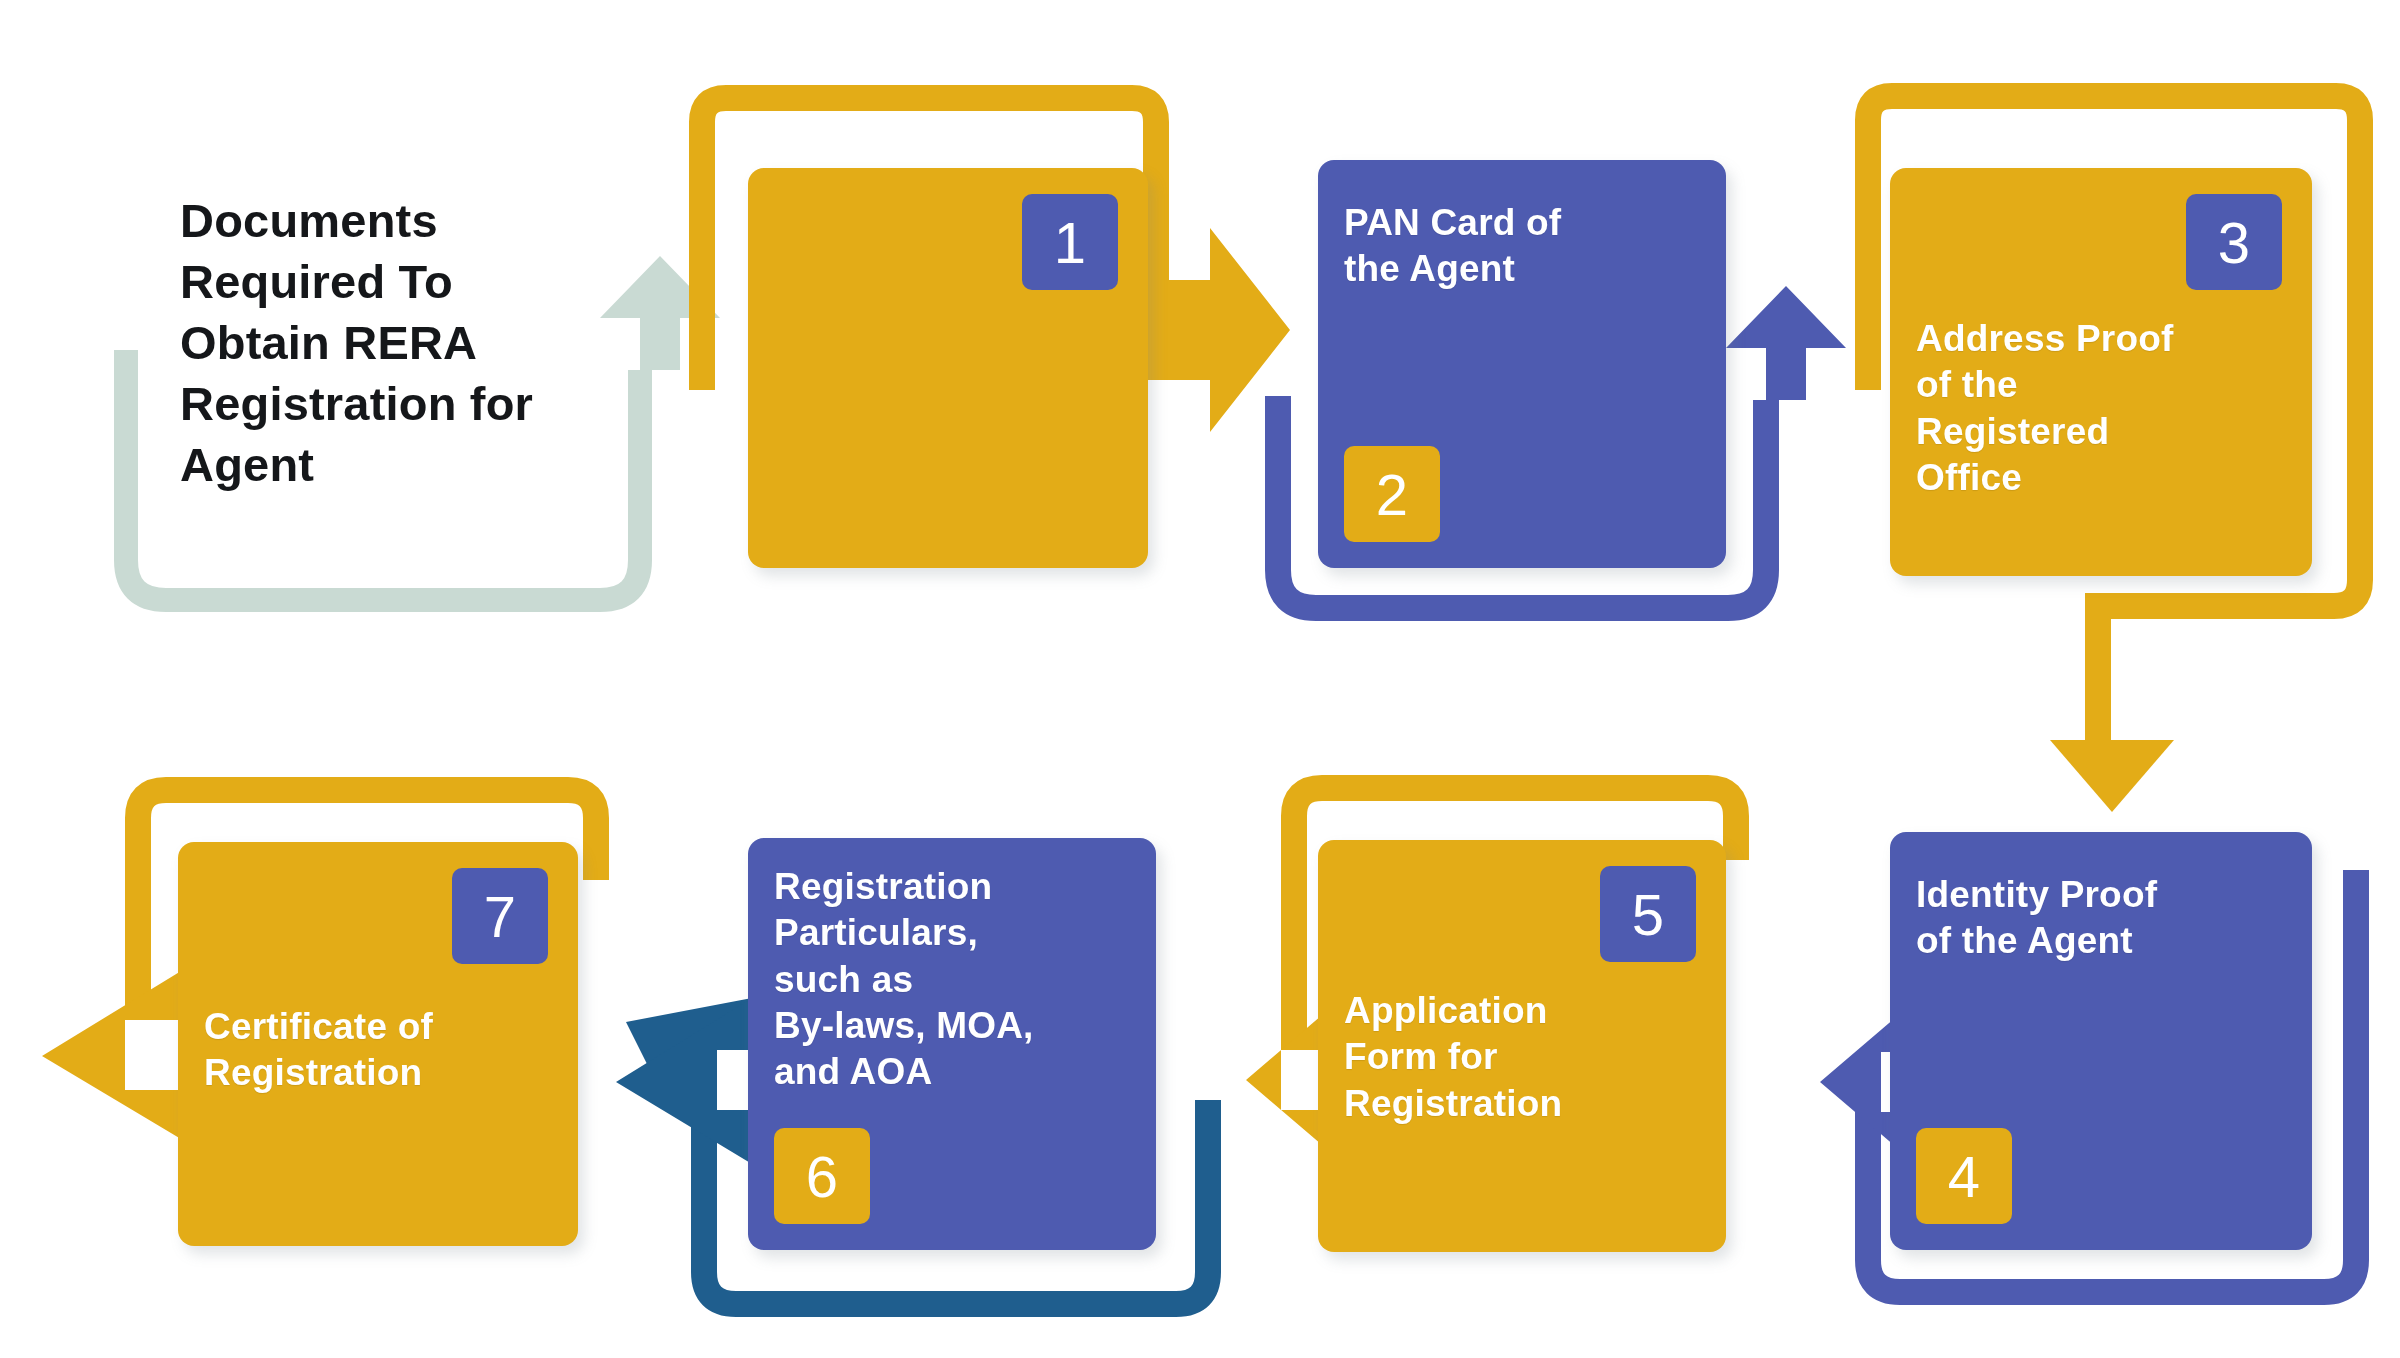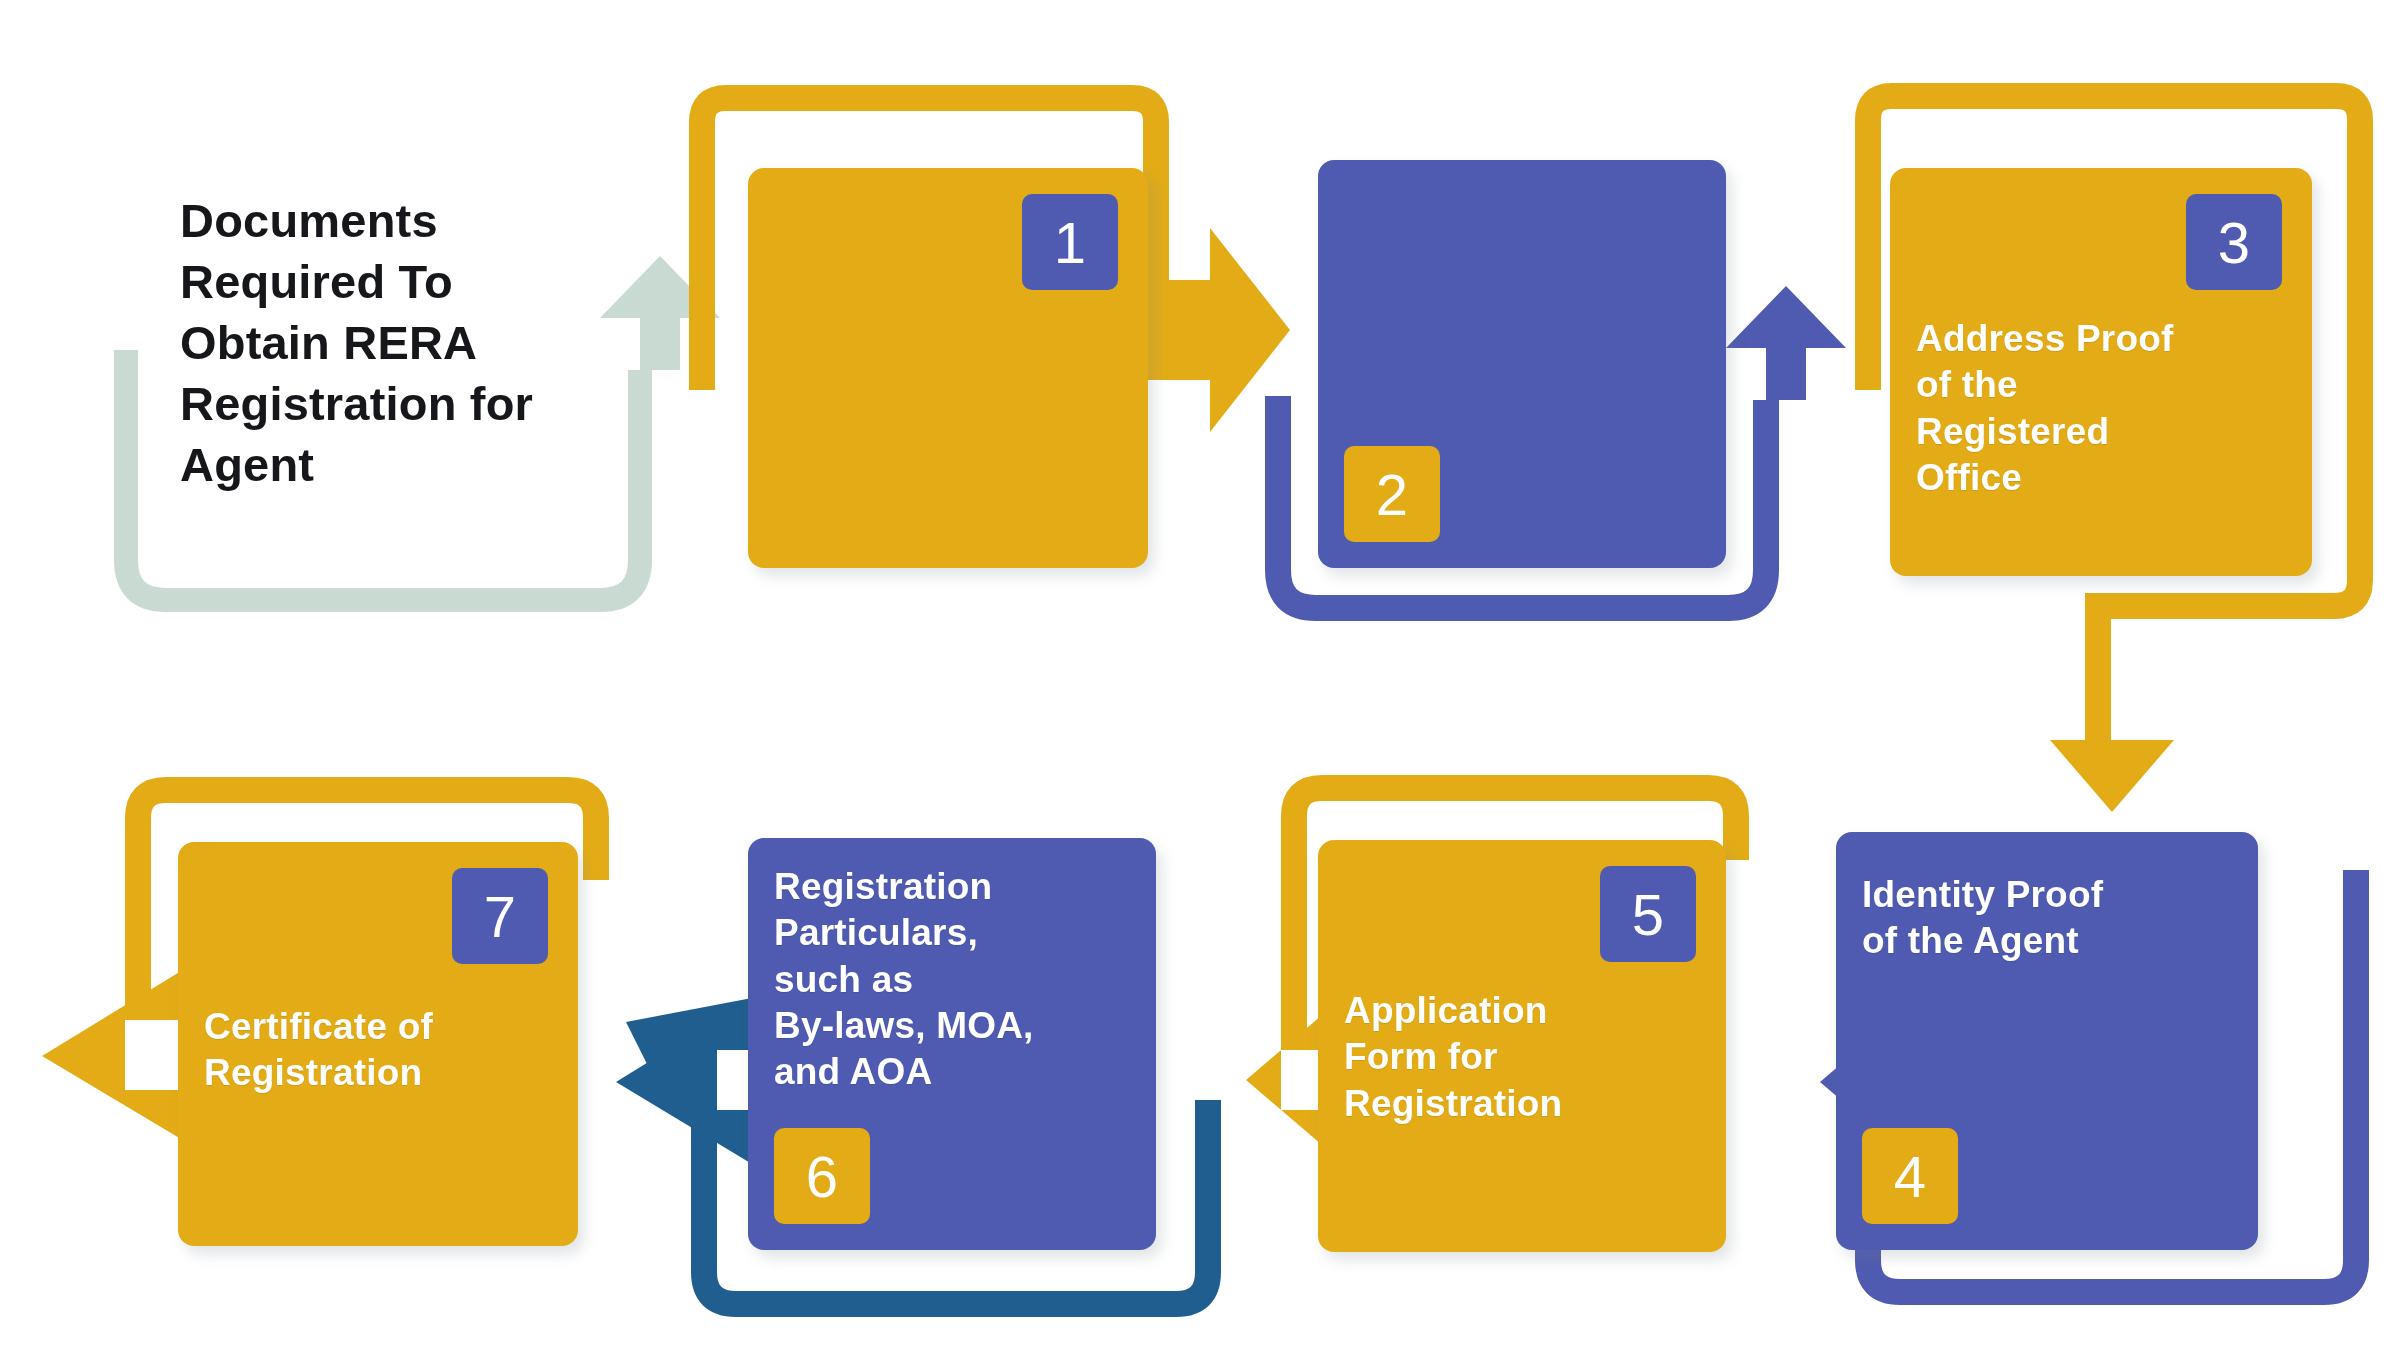--- a/index.html
+++ b/index.html
@@ -150,35 +150,37 @@
   </div>
 
   <div class="card yellow" style="left:748px; top:168px; width:400px; height:400px;">
     <div class="badge on-yellow badge-tr">1</div>
     <div class="gap-sm"></div>
     <div class="spacer"></div>
   </div>
 
   <div class="card blue" style="left:1318px; top:160px; width:408px; height:408px;">
     <div class="gap-md"></div>
+    <div class="card-label">PAN Card of
+the Agent</div>
     <div class="spacer"></div>
     <div class="badge on-blue badge-bl">2</div>
   </div>
 
   <div class="card yellow" style="left:1890px; top:168px; width:422px; height:408px;">
     <div class="badge on-yellow badge-tr">3</div>
     <div class="gap-sm"></div>
     <div class="card-label">Address Proof
 of the
 Registered
 Office</div>
     <div class="spacer"></div>
   </div>
 
-  <div class="card blue" style="left:1836px; top:832px; width:422px; height:418px;">
+  <div class="card blue" style="left:1890px; top:832px; width:422px; height:418px;">
     <div class="gap-md"></div>
     <div class="card-label">Identity Proof
 of the Agent</div>
     <div class="spacer"></div>
     <div class="badge on-blue badge-bl">4</div>
   </div>
 
   <div class="card yellow" style="left:1318px; top:840px; width:408px; height:412px;">
     <div class="badge on-yellow badge-tr">5</div>
     <div class="gap-sm"></div>

